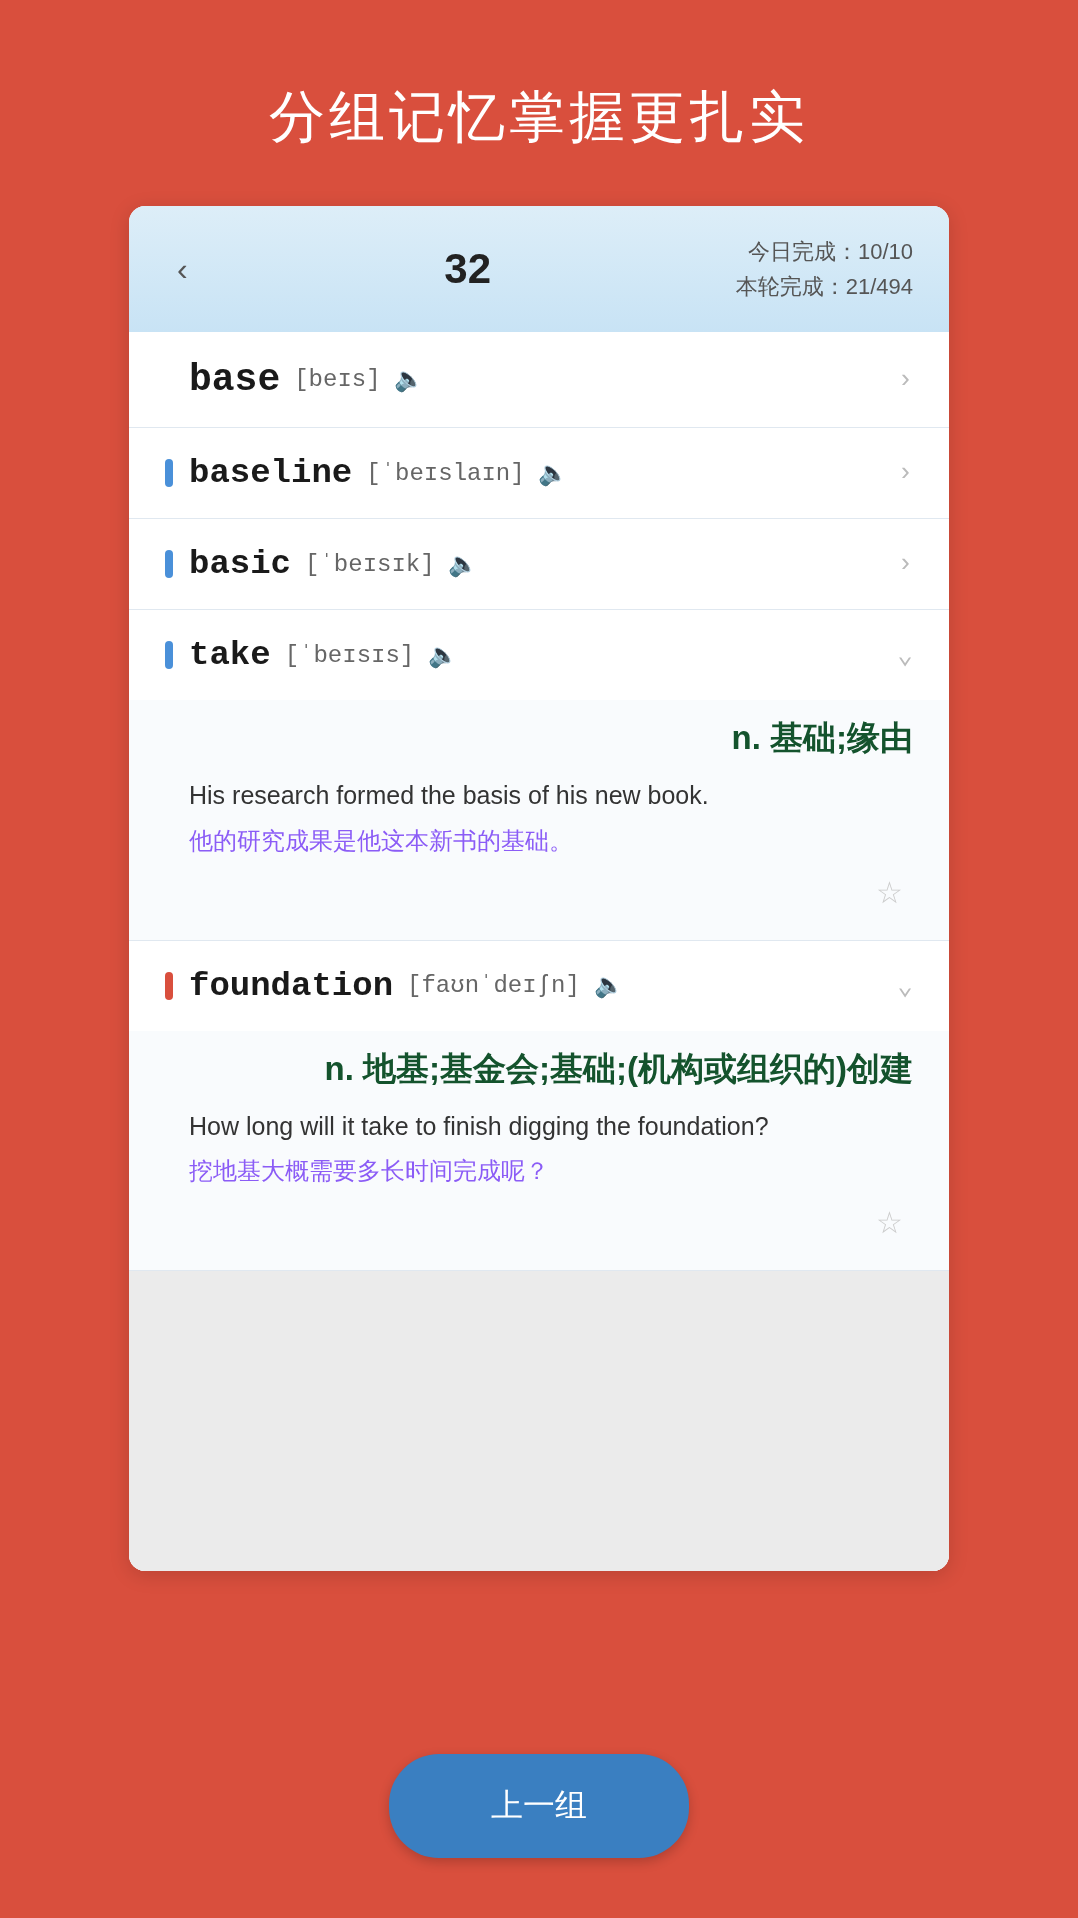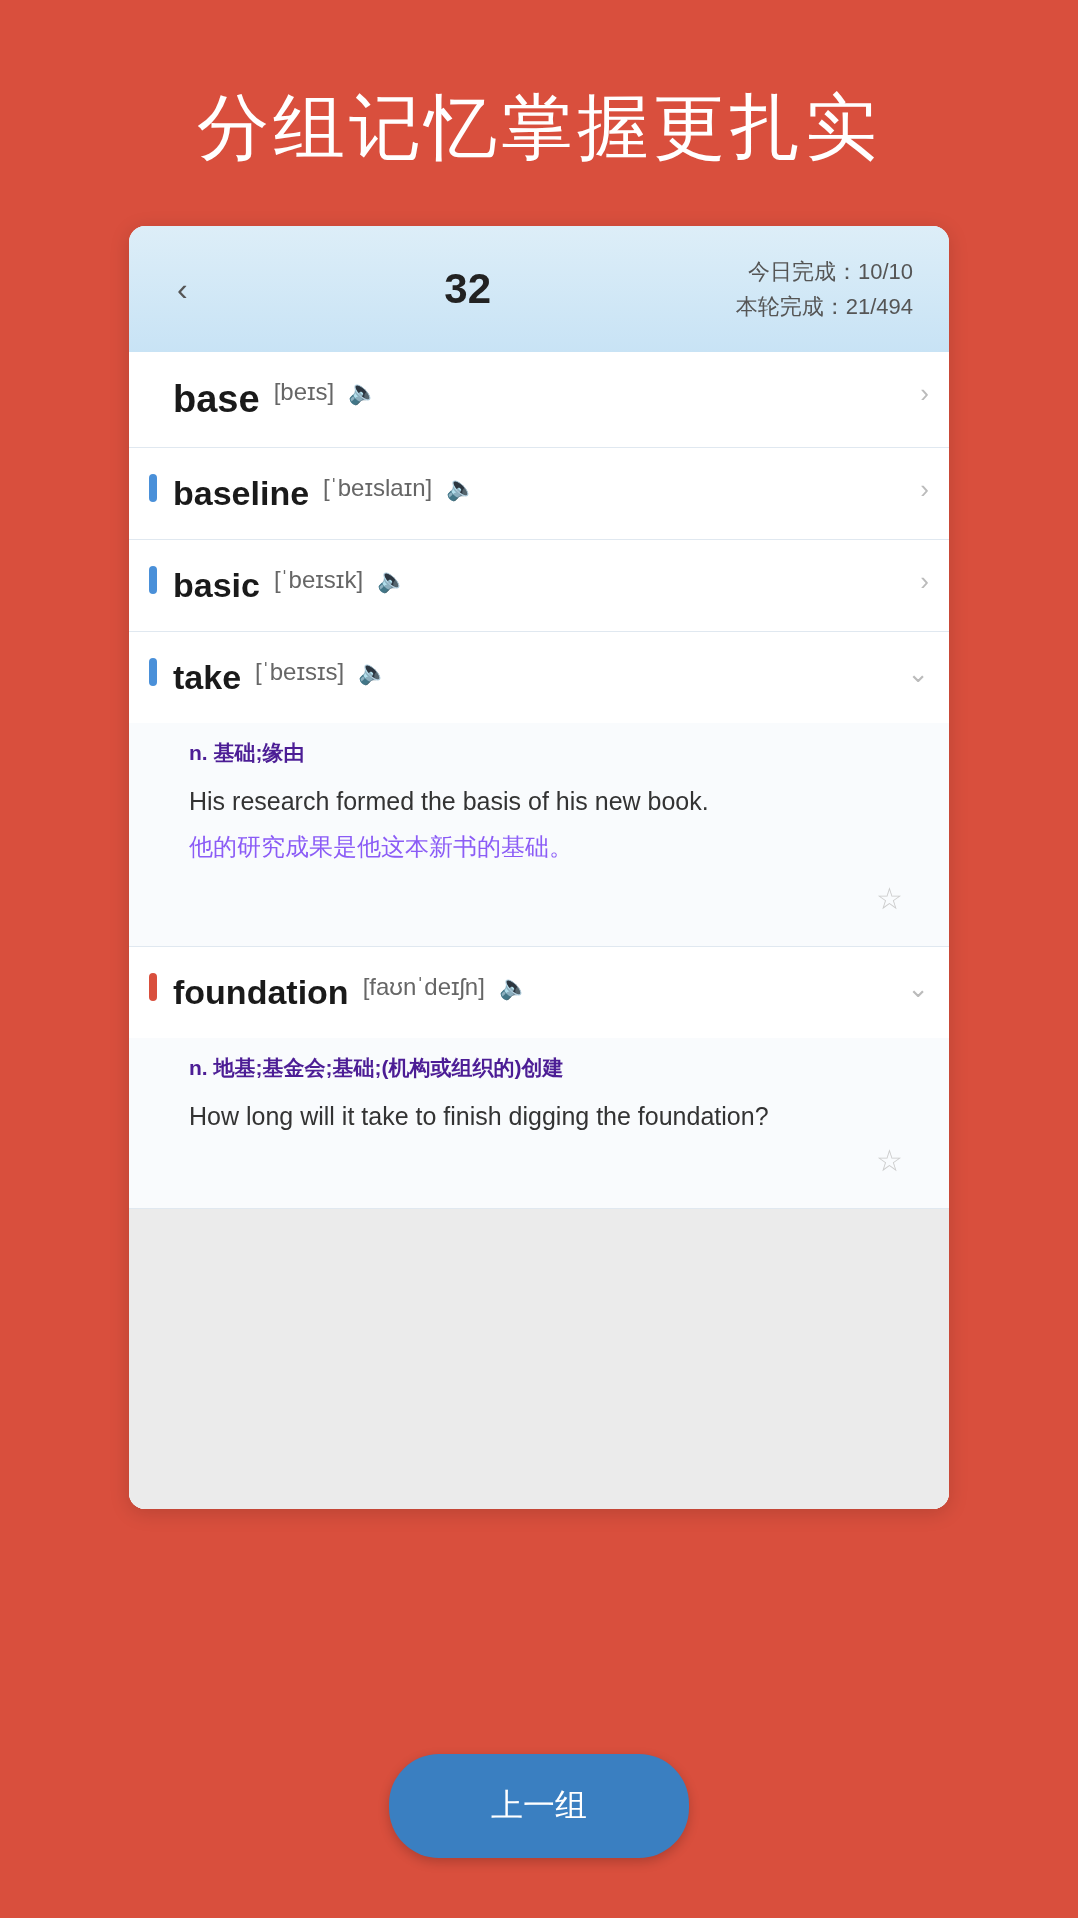--- a/index.html
+++ b/index.html
@@ -10,21 +10,21 @@
       font-family: -apple-system, 'PingFang SC', 'Microsoft YaHei', sans-serif;
       display: flex;
       flex-direction: column;
       align-items: center;
       position: relative;
       overflow: hidden;
     }
 
     .page-title {
       color: white;
-      font-size: 72px;
+      font-size: 56px;
       font-weight: 500;
       text-align: center;
       margin-top: 80px;
       margin-bottom: 50px;
       letter-spacing: 4px;
     }
 
     .card-container {
       width: 820px;
       background: #f0f5fa;
@@ -65,23 +65,24 @@
       background: #f5f8fc;
     }
 
     .word-row {
       border-bottom: 1px solid #e0e8f0;
       background: white;
     }
 
     .word-row-header {
       display: flex;
-      align-items: flex-start;
-      padding: 26px 20px;
-      cursor: pointer;
+      align-items: center;
+      padding: 26px 36px;
+      cursor: pointer;
+      font-family: Liberation Mono, monospace;
     }
 
     .word-indicator {
       width: 8px;
       height: 28px;
       border-radius: 4px;
       margin-right: 16px;
       flex-shrink: 0;
     }
 
@@ -114,24 +115,25 @@
       color: #bbb;
       margin-left: auto;
     }
 
     .word-detail {
       padding: 16px 36px 30px 60px;
       background: #f9fbfd;
     }
 
     .word-definition {
-      font-size: 21px;
+      font-size: 33px;
       font-weight: bold;
-      color: #4c1d95;
+      color: #14532d;
       margin-bottom: 16px;
+      text-align: right;
     }
 
     .word-example-en {
       font-size: 25px;
       color: #333;
       margin-bottom: 8px;
       line-height: 1.5;
     }
 
     .word-example-zh {
@@ -252,20 +254,21 @@
       <div class="word-row-header">
         <div class="word-indicator red"></div>
         <span class="word-text">foundation</span>
         <span class="word-phonetic">[faʊnˈdeɪʃn]</span>
         <span class="sound-icon">🔈</span>
         <span class="chevron-icon">⌄</span>
       </div>
       <div class="word-detail">
         <div class="word-definition">n. 地基;基金会;基础;(机构或组织的)创建</div>
         <div class="word-example-en">How long will it take to finish digging the foundation?</div>
+        <div class="word-example-zh">挖地基大概需要多长时间完成呢？</div>
         <div class="star-icon">☆</div>
       </div>
     </div>
 
     <div class="bottom-area"></div>
 
   </div>
 </div>
 
 <div class="bottom-buttons">

